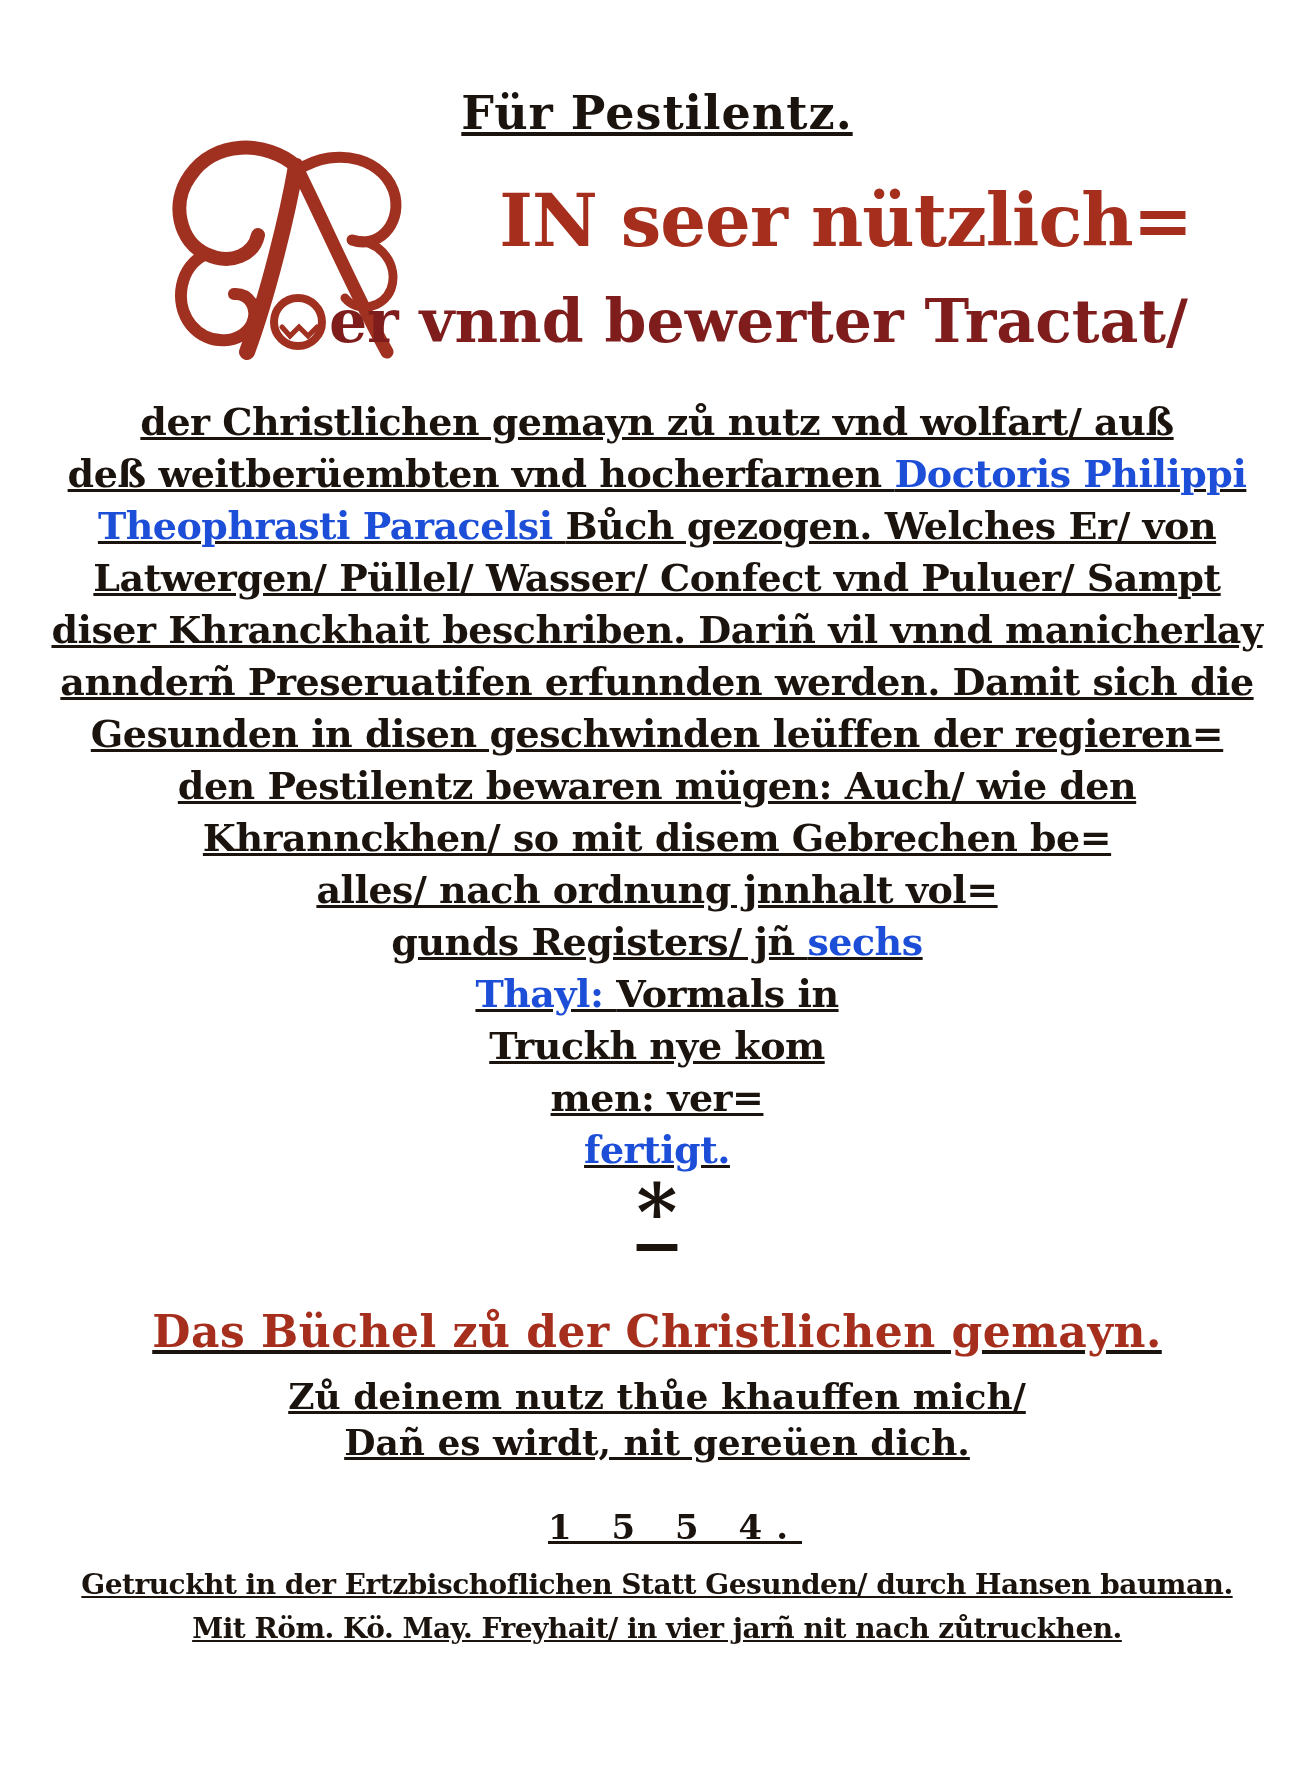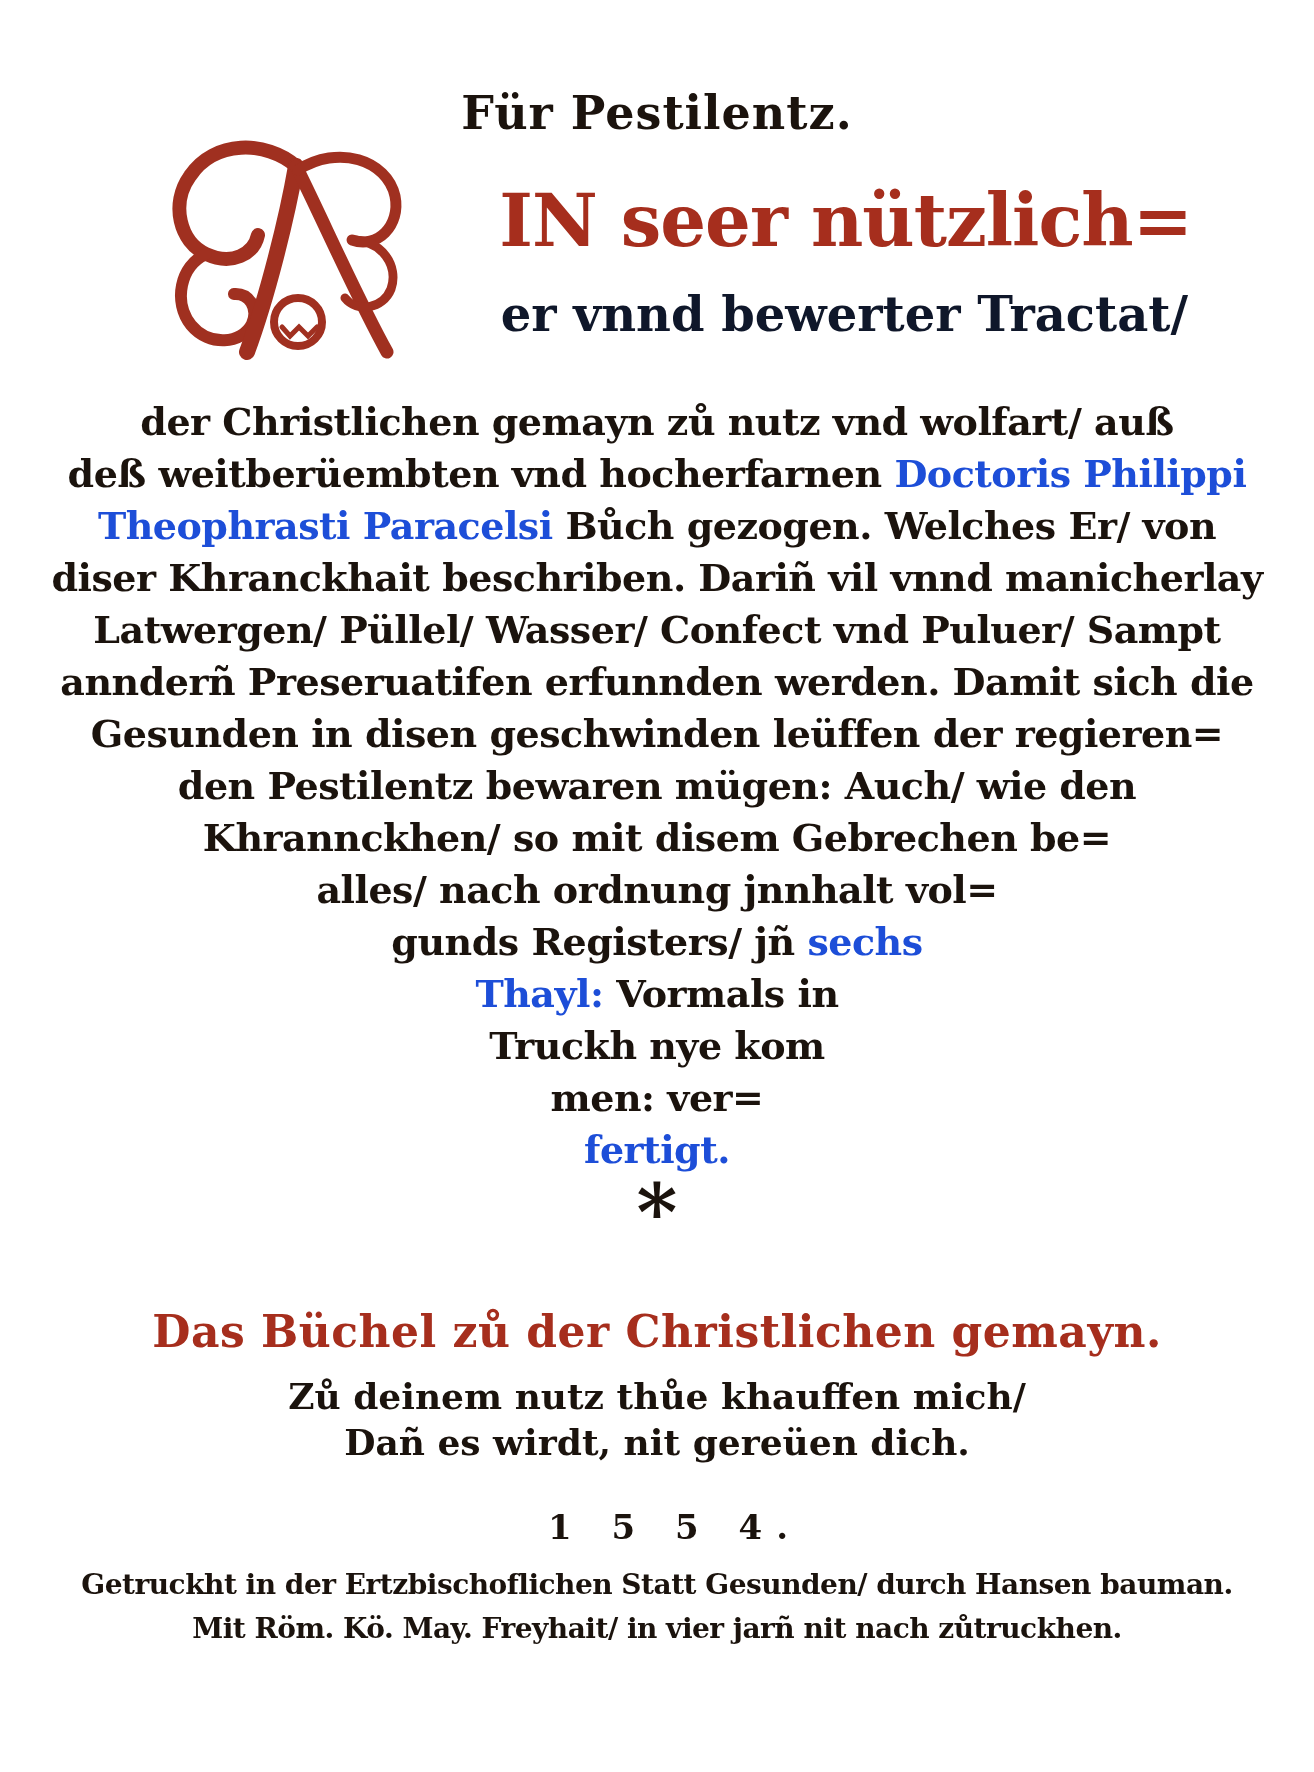--- a/index.html
+++ b/index.html
@@ -1,36 +1,36 @@
 <!DOCTYPE html>
 <html><head>
 <meta charset="utf-8">
 <style>
   html,body { margin:0; padding:0; background:#e8e8e8; }
   #page {
     width:1314px; height:1772px; margin:0 auto; position:relative;
     background:#ffffff; overflow:hidden;
-    font-family:"DejaVu Serif", serif; font-weight:bold; color:#1b130d;
+    font-family:"DejaVu Serif", serif; font-weight:bold; color:#1b130d;text-decoration:underline;
   }
   .red   { color:#1d4ed8;margin-top:32px; }
   .black { color:#1b130d; }
 
   .header-title {
     text-align:center; padding-top:86px; font-size:46px; letter-spacing:1px;
   }
 
   .opening { position:relative; height:250px; }
   .opening svg.initial { position:absolute; left:146px; top:-4px; }
   .opening .l1 {
     position:absolute; top:38px; right:122px;
     font-size:72px; letter-spacing:-1px; color:#a62e1d; white-space:nowrap;
   }
   .opening .l2 {
     position:absolute; top:146px; right:126px;
-    font-size:48px; color:#0f172a; white-space:nowrap;
+    font-size:60px; color:#7f1d1d; white-space:nowrap;
   }
 
   .funnel { text-align:center; margin-top:6px; }
   .funnel .line { font-size:38px; line-height:52px; letter-spacing:-0.5px; white-space:nowrap; }
 
   .asterisk-ornament {
     text-align:center; font-size:78px; line-height:70px; margin-top:2px;
     font-family:"DejaVu Serif", serif;
   }
 
@@ -68,22 +68,22 @@
       <path d="M136 191 l8 9 9-9 9 9 9-9" stroke-width="5"></path>
     </svg>
     <div class="l1">IN seer nützlich=</div>
     <div class="l2">er vnnd bewerter Tractat/</div>
   </div>
 
   <div class="funnel">
       <div class="line sz-md"><span class="black">der Christlichen gemayn zů nutz vnd wolfart/ auß</span></div>
       <div class="line sz-md"><span class="black">deß weitberüembten vnd hocherfarnen </span><span class="red">Doctoris Philippi</span></div>
       <div class="line sz-md"><span class="red">Theophrasti Paracelsi </span><span class="black">Bůch gezogen. Welches Er/ von</span></div>
+      <div class="line sz-md"><span class="black">Latwergen/ Püllel/ Wasser/ Confect vnd Puluer/ Sampt</span></div>
       <div class="line sz-md"><span class="black">diser Khranckhait beschriben. Dariñ vil vnnd manicherlay</span></div>
-      <div class="line sz-md"><span class="black">Latwergen/ Püllel/ Wasser/ Confect vnd Puluer/ Sampt</span></div>
       <div class="line sz-md"><span class="black">annderñ Preseruatifen erfunnden werden. Damit sich die</span></div>
       <div class="line sz-md"><span class="black">Gesunden in disen geschwinden leüffen der regieren=</span></div>
       <div class="line sz-md"><span class="black">den Pestilentz bewaren mügen: Auch/ wie den</span></div>
       <div class="line sz-md"><span class="black">Khrannckhen/ so mit disem Gebrechen be=</span></div>
       <div class="line sz-md"><span class="black">alles/ nach ordnung jnnhalt vol=</span></div>
       <div class="line sz-md"><span class="black">gunds Registers/ jñ </span><span class="red">sechs</span></div>
       <div class="line sz-md"><span class="red">Thayl: </span><span class="black">Vormals in</span></div>
       <div class="line sz-md"><span class="black">Truckh nye kom</span></div>
       <div class="line sz-md"><span class="black">men: ver=</span></div>
       <div class="line sz-md"><span class="red">fertigt.</span></div>

